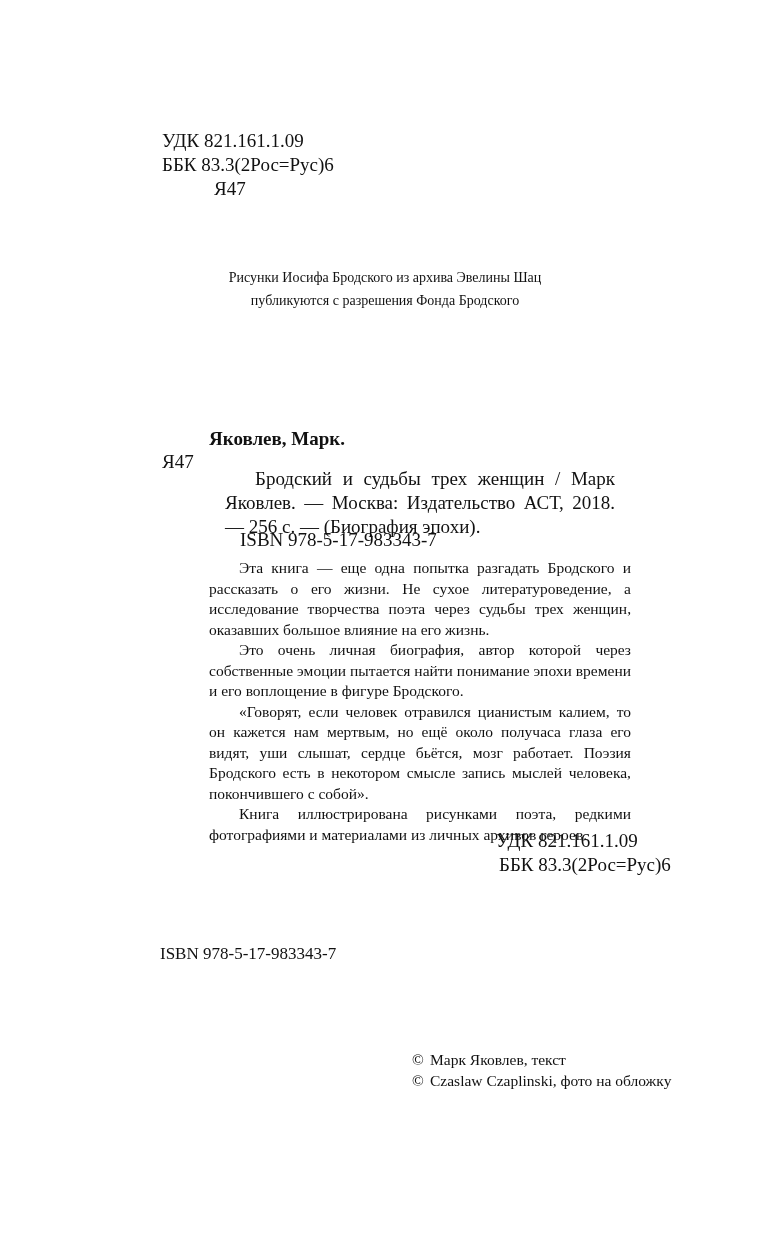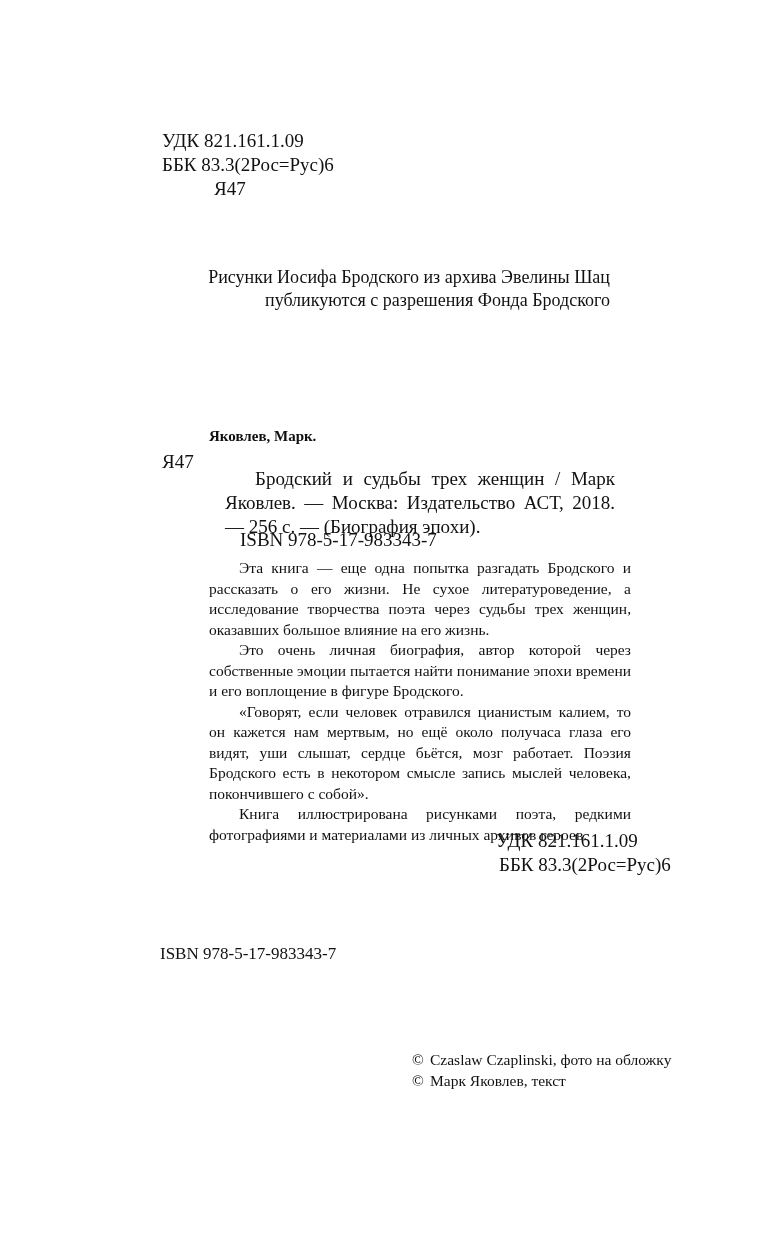--- a/index.html
+++ b/index.html
@@ -1,22 +1,22 @@
 <!DOCTYPE html>
 <html><head>
 <meta charset="utf-8">
 <style>
   html, body { margin: 0; padding: 0; background: #ffffff; }
   body { width: 768px; height: 1240px; position: relative; overflow: hidden; color: #111111;
          font-family: "Liberation Serif", "DejaVu Serif", serif; }
   .abs { position: absolute; }
   .codes-top { left: 162px; top: 129px; font-size: 19px; line-height: 24px; }
   .codes-top .code3 { padding-left: 52px; }
-  .credit-note { left: 160px; top: 266px; width: 450px; text-align: right; font-size: 18px; line-height: 23px; }
-  .author { left: 209px; top: 428px; font-size: 15px; font-weight: bold; }
+  .credit-note { left: 160px; top: 266px; width: 450px; text-align: center; font-size: 14px; line-height: 23px; }
+  .author { left: 209px; top: 428px; font-size: 19px; font-weight: bold; }
   .ak { left: 162px; top: 451px; font-size: 19px; }
   .biblio { left: 209px; top: 451px; width: 422px; font-size: 19px; line-height: 24px; text-align: justify; }
   .biblio p { margin: 16px; text-indent: 30px; }
   .isbn-main { left: 240px; top: 529px; font-size: 19px; }
   .annot { left: 209px; top: 558px; width: 422px; font-size: 15.5px; line-height: 20.5px; text-align: justify; }
   .annot p { margin: 0; text-indent: 30px; }
   .codes-bottom { left: 496px; top: 829px; font-size: 19px; line-height: 24px; }
   .codes-bottom .code2 { padding-left: 3px; }
   .isbn-bottom { left: 160px; top: 944px; font-size: 17px; }
   .copyrights { left: 412px; top: 1049px; font-size: 15.5px; line-height: 21px; }
@@ -52,18 +52,18 @@
 
 <div class="abs codes-bottom">
   <div>УДК 821.161.1.09</div>
   <div class="code2">ББК 83.3(2Рос=Рус)6</div>
 </div>
 
 <div class="abs isbn-bottom">ISBN 978-5-17-983343-7</div>
 
 <div class="abs copyrights">
   <div>
-    <span class="sym">©</span><span>Czaslaw Czaplinski, фото на обложку</span>
+    <span class="sym">©</span><span>Марк Яковлев, текст</span>
   </div>
   <div>
-    <span class="sym">©</span><span>Марк Яковлев, текст</span>
+    <span class="sym">©</span><span>Czaslaw Czaplinski, фото на обложку</span>
   </div>
 </div>
 
 </body></html>

